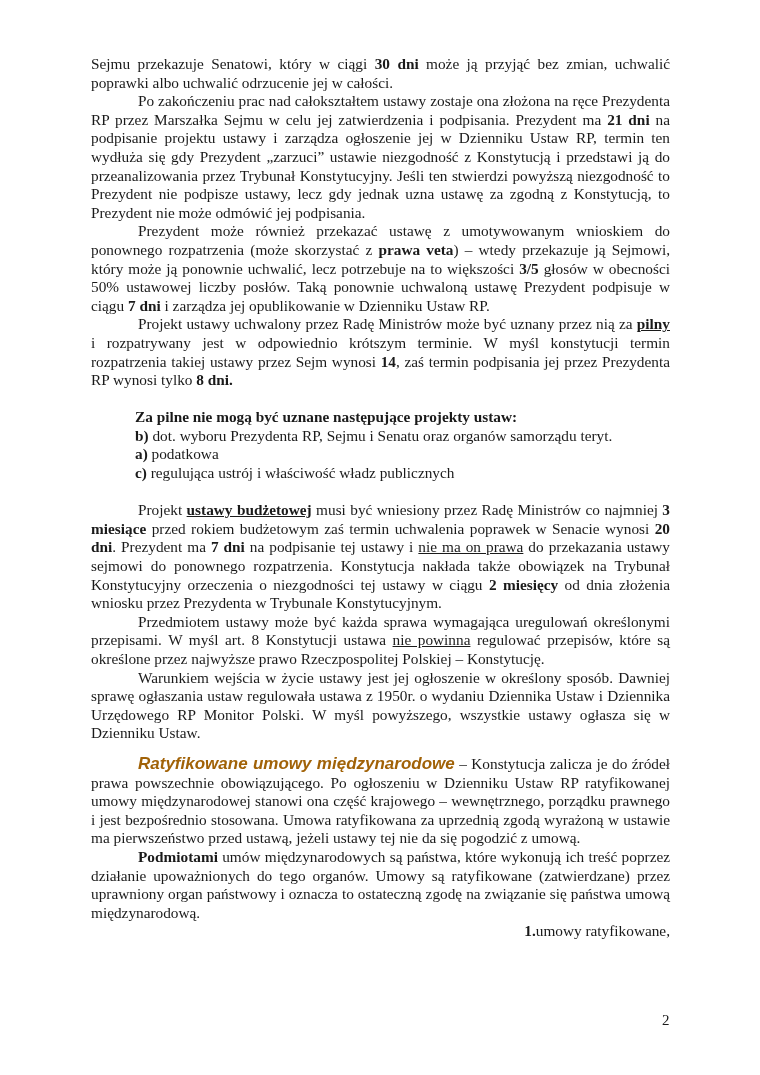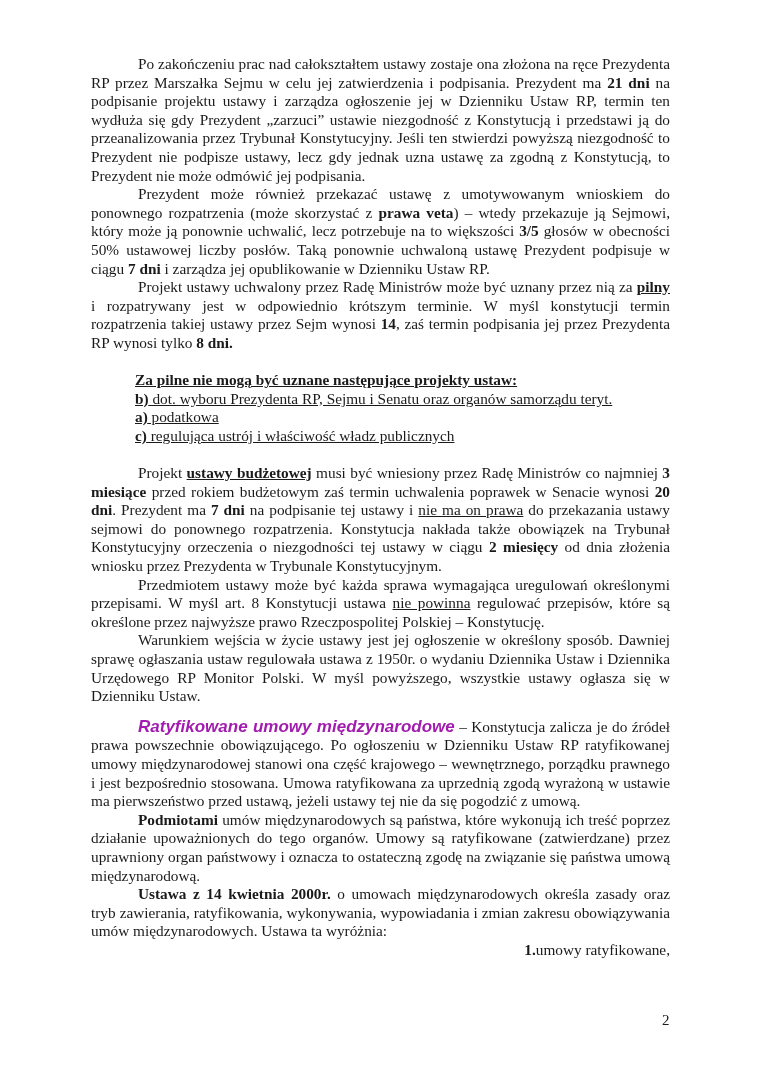--- a/index.html
+++ b/index.html
@@ -6,41 +6,42 @@
   body { width: 760px; height: 1075px; position: relative; overflow: hidden; }
   .page {
     position: absolute; left: 91px; top: 55px; width: 579px;
     font-family: "Liberation Serif", serif; font-size: 15.3px; line-height: 18.6px;
     color: #1a1a1a;
   }
   p { margin: 0; text-align: justify; }
   .indent { text-indent: 47px; }
   .gap { height: 18.6px; }
   .gap-half { height: 12px; }
-  .list-block { padding-left: 44px; text-decoration: underline; }
+  .list-block { padding-left: 44px; }
   .list-block p { text-align: left; }
   .num-list { padding-left: 55px; }
   .num-list p { text-align: right; }
   .num-list .n { display: inline-block; width: 24px; font-weight: bold; }
   b { font-weight: bold; }
   u { text-decoration: underline; }
   .heading-blue {
     font-family: "Liberation Sans", sans-serif; font-style: italic; font-weight: bold;
-    color: #a21caf; font-size: 17px;
+    color: #a16207; font-size: 17px;
   }
   .page-number {
     position: absolute; left: 662px; top: 1012px;
     font-family: "Liberation Serif", serif; font-size: 15px; color: #1a1a1a;
   }
 </style>
 </head>
 <body>
 
 <div class="page">
 
+  <p><span>Sejmu przekazuje Senatowi, który w ciągi </span><b>30 dni</b><span> może ją przyjąć bez zmian, uchwalić poprawki albo uchwalić odrzucenie jej w całości.</span></p>
 
   <p class="indent"><span>Po zakończeniu prac nad całokształtem ustawy zostaje ona złożona na ręce Prezydenta RP przez Marszałka Sejmu w celu jej zatwierdzenia i podpisania. Prezydent ma </span><b>21 dni</b><span> na podpisanie projektu ustawy i zarządza ogłoszenie jej w Dzienniku Ustaw RP, termin ten wydłuża się gdy Prezydent „zarzuci” ustawie niezgodność z Konstytucją i przedstawi ją do przeanalizowania przez Trybunał Konstytucyjny. Jeśli ten stwierdzi powyższą niezgodność to Prezydent nie podpisze ustawy, lecz gdy jednak uzna ustawę za zgodną z Konstytucją, to Prezydent nie może odmówić jej podpisania.</span></p>
 
   <p class="indent"><span>Prezydent może również przekazać ustawę z umotywowanym wnioskiem do ponownego rozpatrzenia (może skorzystać z </span><b>prawa veta</b><span>) – wtedy przekazuje ją Sejmowi, który może ją ponownie uchwalić, lecz potrzebuje na to większości </span><b>3/5</b><span> głosów w obecności 50% ustawowej liczby posłów. Taką ponownie uchwaloną ustawę Prezydent podpisuje w ciągu </span><b>7 dni</b><span> i zarządza jej opublikowanie w Dzienniku Ustaw RP.</span></p>
 
   <p class="indent"><span>Projekt ustawy uchwalony przez Radę Ministrów może być uznany przez nią za </span><b><u>pilny</u></b><span> i rozpatrywany jest w odpowiednio krótszym terminie. W myśl konstytucji termin rozpatrzenia takiej ustawy przez Sejm wynosi </span><b>14</b><span>, zaś termin podpisania jej przez Prezydenta RP wynosi tylko </span><b>8 dni.</b></p>
 
   <div class="gap"></div>
 
   <div class="list-block">
@@ -57,20 +58,19 @@
   <p class="indent"><span>Przedmiotem ustawy może być każda sprawa wymagająca uregulowań określonymi przepisami. W myśl art. 8 Konstytucji ustawa </span><u>nie powinna</u><span> regulować przepisów, które są określone przez najwyższe prawo Rzeczpospolitej Polskiej – Konstytucję.</span></p>
 
   <p class="indent"><span>Warunkiem wejścia w życie ustawy jest jej ogłoszenie w określony sposób. Dawniej sprawę ogłaszania ustaw regulowała ustawa z 1950r. o wydaniu Dziennika Ustaw i Dziennika Urzędowego RP Monitor Polski. W myśl powyższego, wszystkie ustawy ogłasza się w Dzienniku Ustaw.</span></p>
 
   <div class="gap-half"></div>
 
   <p class="indent"><span class="heading-blue">Ratyfikowane umowy międzynarodowe</span><span> – Konstytucja zalicza je do źródeł prawa powszechnie obowiązującego. Po ogłoszeniu w Dzienniku Ustaw RP ratyfikowanej umowy międzynarodowej stanowi ona część krajowego – wewnętrznego, porządku prawnego i jest bezpośrednio stosowana. Umowa ratyfikowana za uprzednią zgodą wyrażoną w ustawie ma pierwszeństwo przed ustawą, jeżeli ustawy tej nie da się pogodzić z umową.</span></p>
 
   <p class="indent"><b>Podmiotami</b><span> umów międzynarodowych są państwa, które wykonują ich treść poprzez działanie upoważnionych do tego organów. Umowy są ratyfikowane (zatwierdzane) przez uprawniony organ państwowy i oznacza to ostateczną zgodę na związanie się państwa umową międzynarodową.</span></p>
 
-  <p class="indent"><b>Ustawa z 14 kwietnia 2000r.</b><span> o umowach międzynarodowych określa zasady oraz tryb zawierania, ratyfikowania, wykonywania, wypowiadania i zmian zakresu obowiązywania umów międzynarodowych. Ustawa ta wyróżnia:</span></p>
 
   <div class="num-list">
     <p><span class="n">1.</span><span>umowy ratyfikowane,</span></p>
   </div>
 </div>
 
 <div class="page-number">2</div>
 
 </body></html>

